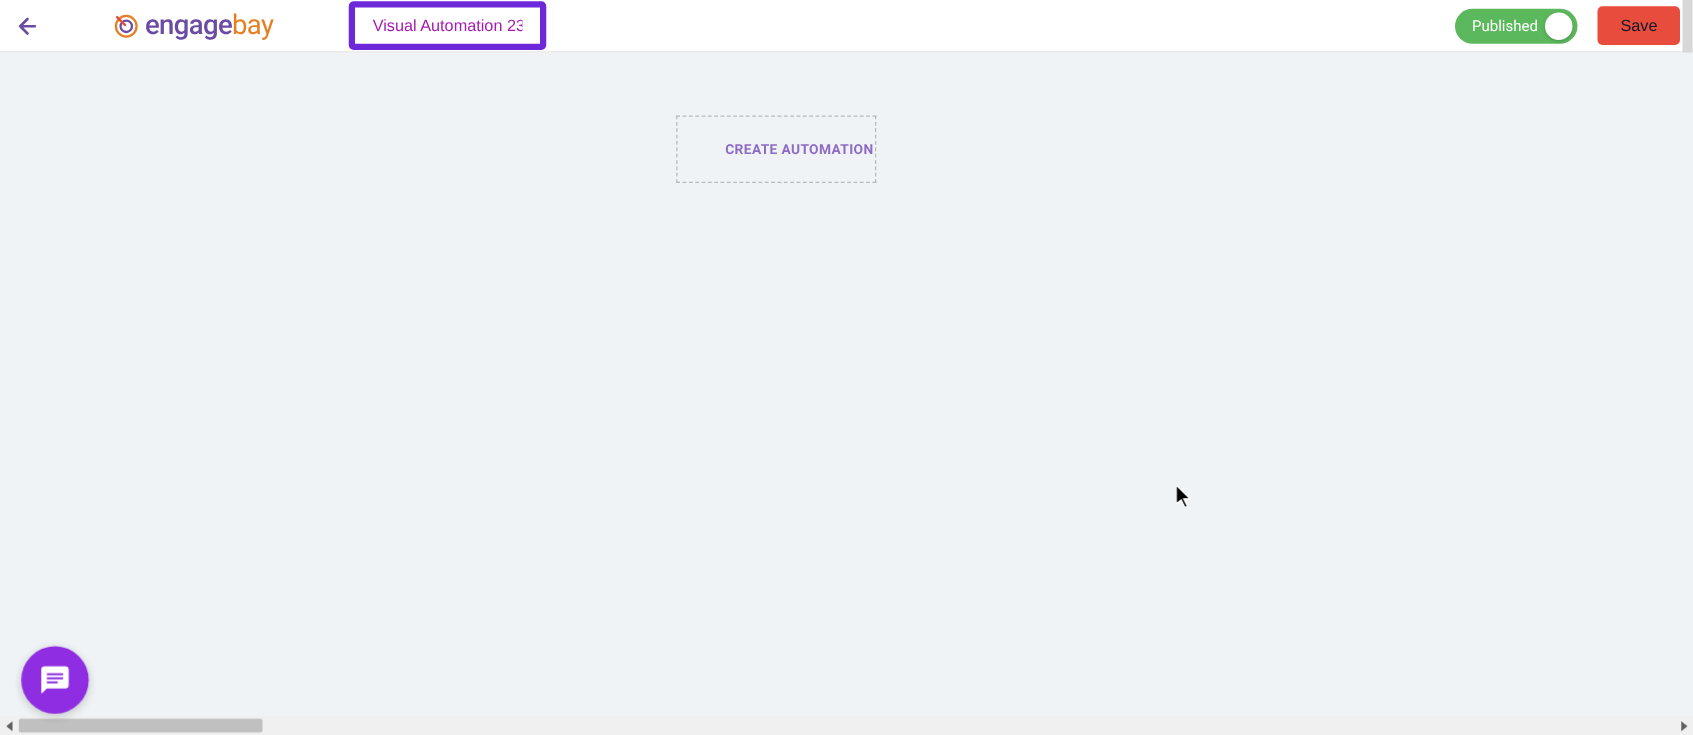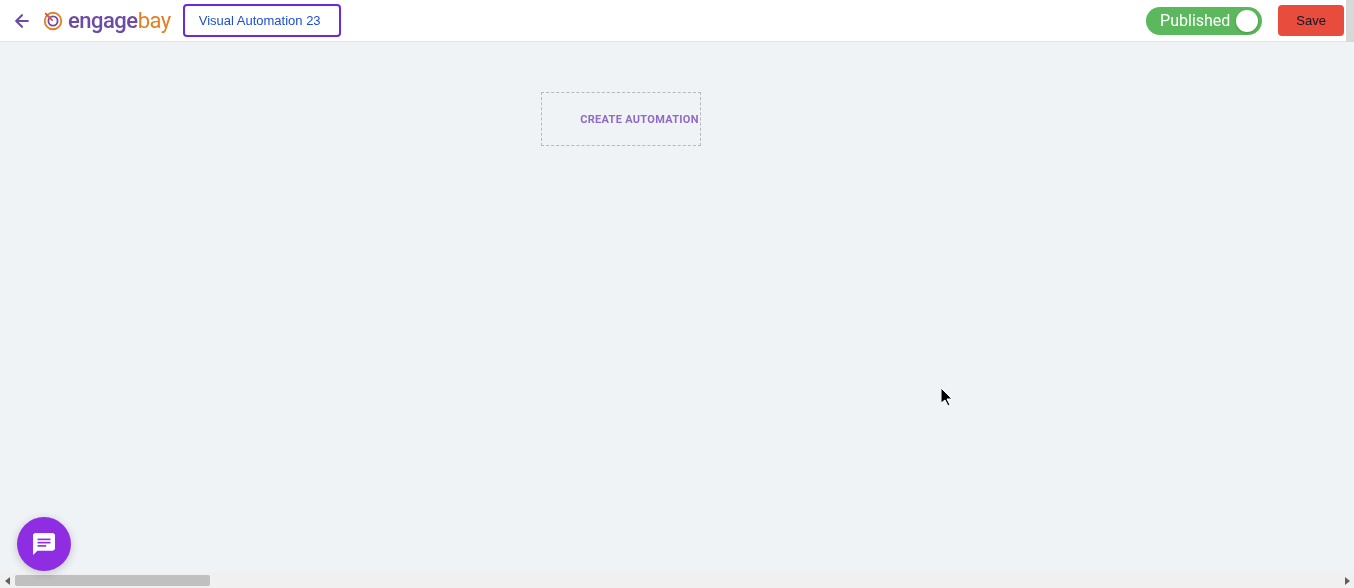--- a/index.html
+++ b/index.html
@@ -18,20 +18,21 @@
     }
     
     .header {
       background: #ffffff;
       height: 42px;
       border-bottom: 1px solid #e5e5e5;
       display: flex;
       align-items: center;
       padding: 0 10px;
       position: relative;
+      gap: 48px;
     }
     
     .back-arrow {
       width: 24px;
       height: 24px;
       display: flex;
       align-items: center;
       justify-content: center;
       cursor: pointer;
       margin-right: 8px;
@@ -56,25 +57,25 @@
       color: #6b4ba3;
       font-weight: 500;
     }
     
     .logo-bay {
       color: #e67e22;
       font-weight: 400;
     }
     
     .automation-name-input {
-      border: 2px solid #6d28d9;
+      border: 5px solid #6d28d9;
       border-radius: 4px;
       padding: 7px 14px;
       font-size: 13px;
-      color: #1d4ed8;
+      color: #a21caf;
       background: #fff;
       width: 158px;
     }
     
     .header-right {
       margin-left: auto;
       display: flex;
       align-items: center;
       gap: 16px;
     }
@@ -86,21 +87,21 @@
       padding: 0 4px 0 14px;
       display: flex;
       align-items: center;
       cursor: pointer;
       position: relative;
       min-width: 98px;
     }
     
     .publish-toggle-label {
       color: #fff;
-      font-size: 16px;
+      font-size: 12px;
       font-weight: 400;
       margin-right: 6px;
     }
     
     .publish-toggle-knob {
       width: 22px;
       height: 22px;
       background: #fff;
       border-radius: 50%;
       box-shadow: 0 1px 3px rgba(0,0,0,0.2);

